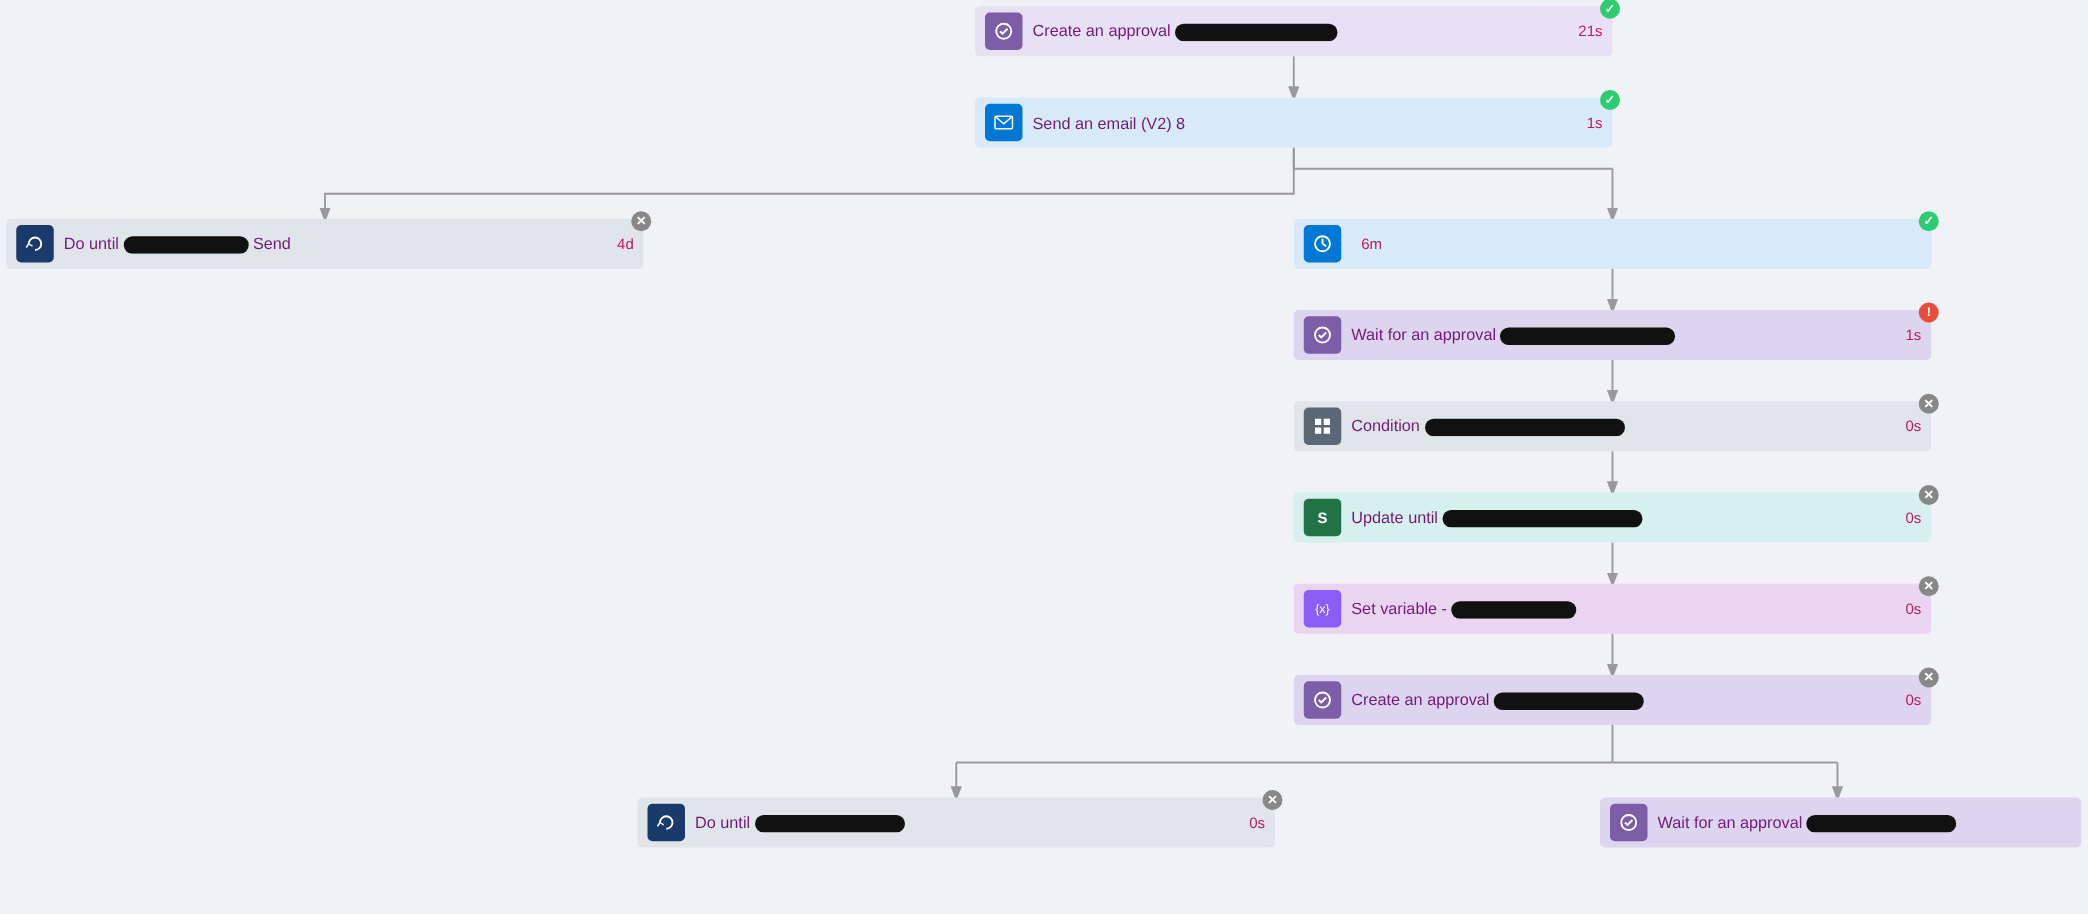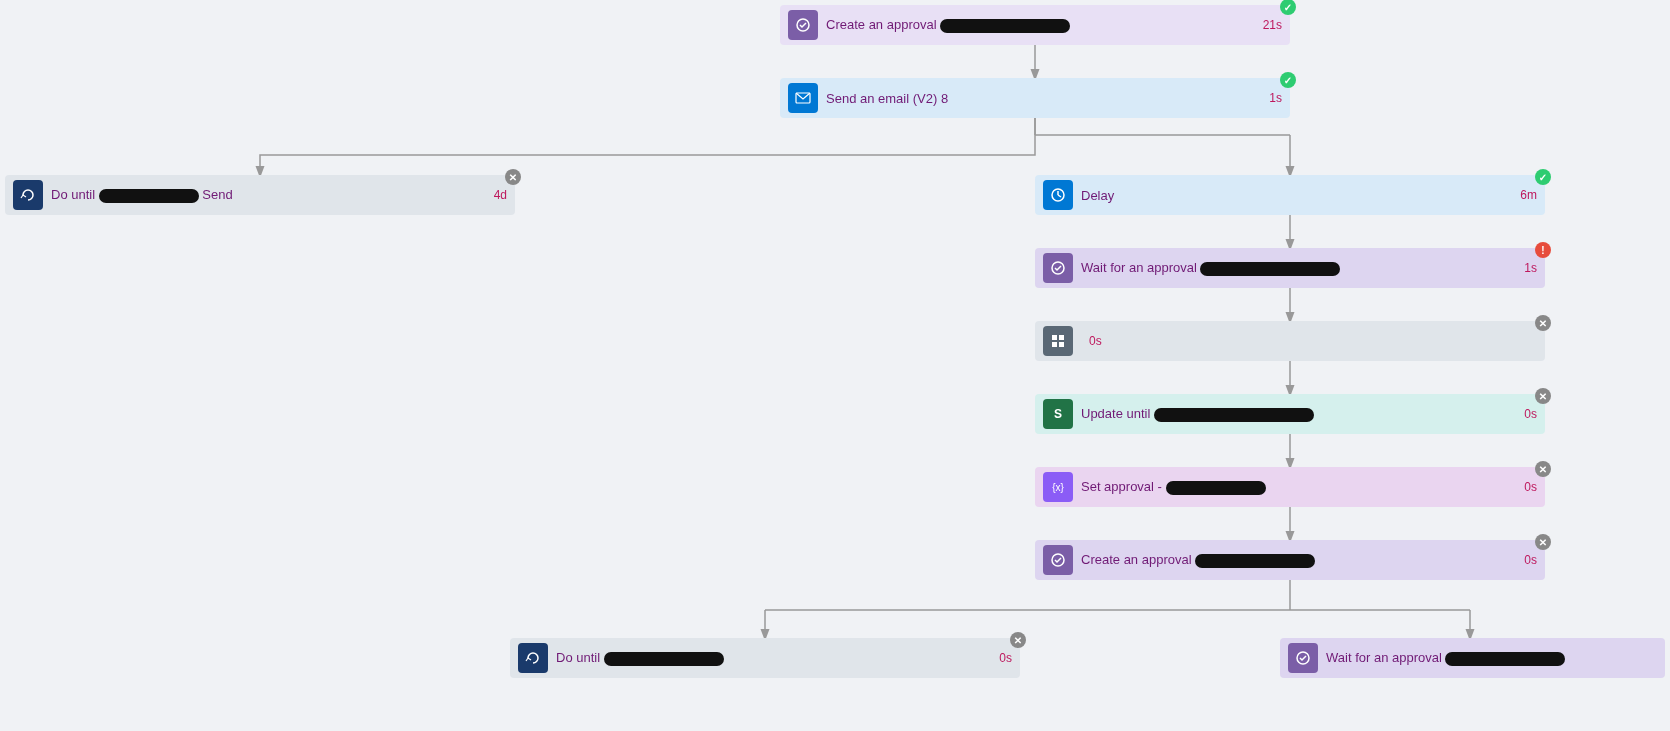--- a/index.html
+++ b/index.html
@@ -194,21 +194,20 @@
 
   <div class="flow-node bg-blue-light" style="left:1035px;top:175px;width:510px;">
     <div class="node-badge badge-green">✓</div>
     <div class="node-icon icon-blue">
       <svg width="16" height="16" viewBox="0 0 16 16" fill="white">
           <circle cx="8" cy="8" r="6" stroke="white" stroke-width="1.5" fill="none"></circle>
           <line x1="8" y1="4" x2="8" y2="8" stroke="white" stroke-width="1.5"></line>
           <line x1="8" y1="8" x2="11" y2="10" stroke="white" stroke-width="1.5"></line>
         </svg>
     </div>
-    <span class="node-label">Delay</span>
     <span class="node-duration">6m</span>
   </div>
 
   <div class="flow-node bg-lavender" style="left:1035px;top:248px;width:510px;">
     <div class="node-badge badge-red">!</div>
     <div class="node-icon icon-purple">
       <svg width="16" height="16" viewBox="0 0 16 16" fill="white">
           <circle cx="8" cy="8" r="6" stroke="white" stroke-width="1.5" fill="none"></circle>
           <path d="M5 8l2 2 4-4" stroke="white" stroke-width="1.5" fill="none"></path>
         </svg>
@@ -223,38 +222,42 @@
   <div class="flow-node bg-gray-light" style="left:1035px;top:321px;width:510px;">
     <div class="node-badge badge-x">✕</div>
     <div class="node-icon icon-gray">
       <svg width="16" height="16" viewBox="0 0 16 16" fill="white">
           <rect x="2" y="2" width="5" height="5" fill="white"></rect>
           <rect x="9" y="2" width="5" height="5" fill="white"></rect>
           <rect x="2" y="9" width="5" height="5" fill="white"></rect>
           <rect x="9" y="9" width="5" height="5" fill="white"></rect>
         </svg>
     </div>
+    <span class="node-label">
+      <span>Condition</span>
+      <span class="node-redacted" style="width:160px;"></span>
+    </span>
     <span class="node-duration">0s</span>
   </div>
 
   <div class="flow-node bg-teal-light" style="left:1035px;top:394px;width:510px;">
     <div class="node-badge badge-x">✕</div>
     <div class="node-icon icon-green" style="font-size:12px;font-weight:bold;">S</div>
     <span class="node-label">
       <span>Update until</span>
       <span class="node-redacted" style="width:160px;"></span>
     </span>
     <span class="node-duration">0s</span>
   </div>
 
   <div class="flow-node bg-pink-light" style="left:1035px;top:467px;width:510px;">
     <div class="node-badge badge-x">✕</div>
     <div class="node-icon icon-violet" style="font-size:10px;">{x}</div>
     <span class="node-label">
-      <span>Set approval -</span>
+      <span>Set variable -</span>
       <span class="node-redacted" style="width:100px;"></span>
     </span>
     <span class="node-duration">0s</span>
   </div>
 
   <div class="flow-node bg-lavender" style="left:1035px;top:540px;width:510px;">
     <div class="node-badge badge-x">✕</div>
     <div class="node-icon icon-purple">
       <svg width="16" height="16" viewBox="0 0 16 16" fill="white">
           <circle cx="8" cy="8" r="6" stroke="white" stroke-width="1.5" fill="none"></circle>

